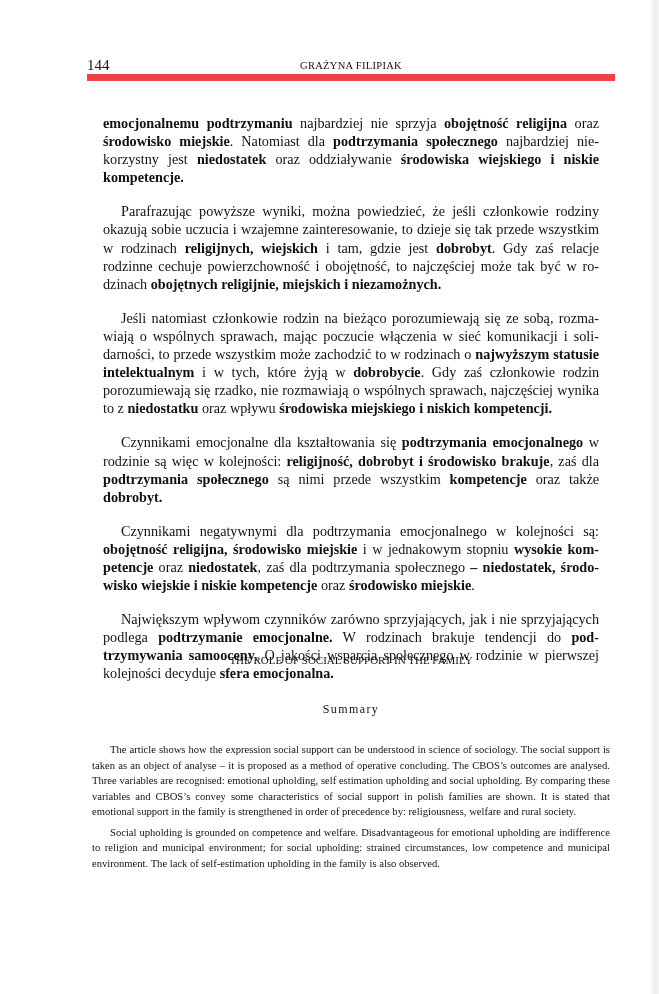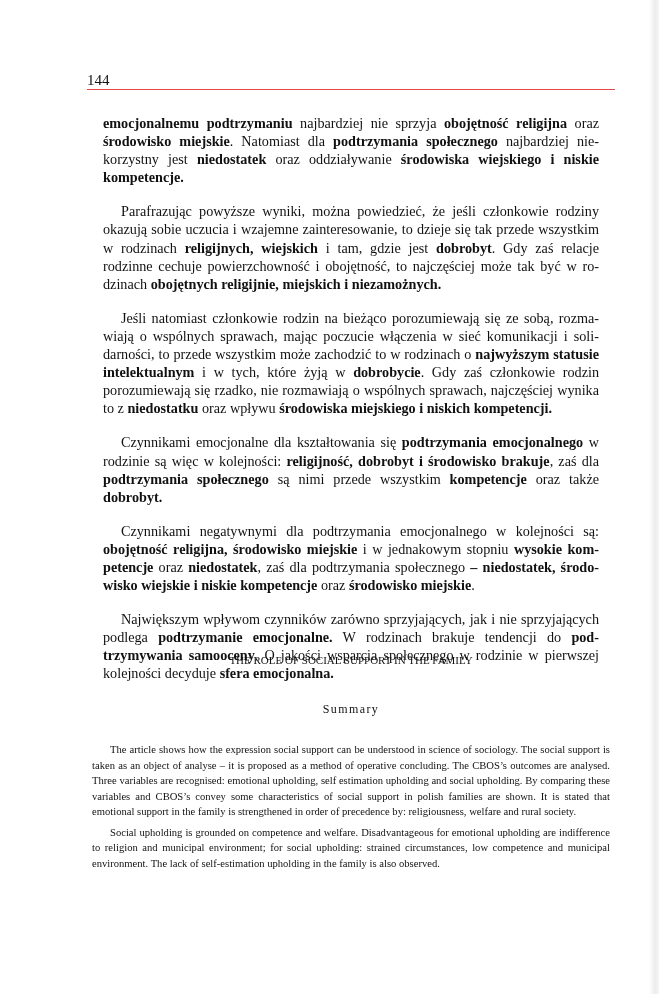--- a/index.html
+++ b/index.html
@@ -6,22 +6,21 @@
   body {
     width: 659px; height: 994px; background: #ffffff; position: relative; overflow: hidden;
     font-family: "Liberation Serif", "DejaVu Serif", serif; color: #111;
   }
   .edge-shade {
     position: absolute; top: 0; right: 0; width: 10px; height: 994px;
     background: linear-gradient(to right, #ffffff, #ececec 60%, #f6f6f6);
   }
   .header {
     position: absolute; left: 87px; top: 56px; width: 528px; height: 18px;
-    border-bottom: 1px solid #ef4444;
-    margin-top: 15px;
+    border-bottom: 7px solid #ef4444;
   }
   .page-number { position: absolute; left: 0; top: 0; font-size: 15px; line-height: 18px; }
   .running-head {
     position: absolute; left: 0; right: 0; top: 3px; text-align: center;
     font-size: 10.5px; letter-spacing: 0.3px; line-height: 14px;
   }
   .body-text {
     position: absolute; left: 87px; top: 98px; width: 528px;
     font-size: 14.2px; line-height: 18.1px; text-align: justify;
   }
@@ -42,20 +41,21 @@
   }
   .summary-text p { margin: 5px; text-indent: 18px; }
 </style>
 </head>
 <body>
 
 <div class="edge-shade"></div>
 
 <div class="header">
   <span class="page-number">144</span>
+  <div class="running-head">GRAŻYNA FILIPIAK</div>
 </div>
 
 <div class="body-text" id="body-text">
     <p><b>emocjonalnemu podtrzymaniu</b><span> najbardziej nie sprzyja </span><b>obojętność religijna</b><span> oraz </span><b>środowisko miejskie</b><span>. Natomiast dla </span><b>podtrzymania społecznego</b><span>  najbardziej nie­korzystny jest </span><b>niedostatek</b><span> oraz oddziaływanie </span><b>środowiska wiejskiego i niskie kompetencje.</b></p>
     <p class="indent"><span>Parafrazując powyższe wyniki, można powiedzieć, że jeśli członkowie rodziny okazują sobie uczucia i wzajemne zainteresowanie, to dzieje się tak przede wszyst­kim w rodzinach </span><b>religijnych, wiejskich</b><span> i tam, gdzie jest </span><b>dobrobyt</b><span>. Gdy zaś relacje rodzinne cechuje powierzchowność i obojętność, to najczęściej może tak być w ro­dzinach </span><b>obojętnych religijnie, miejskich i niezamożnych.</b></p>
     <p class="indent"><span>Jeśli natomiast członkowie rodzin na bieżąco porozumiewają się ze sobą, rozma­wiają o wspólnych sprawach, mając poczucie włączenia w sieć komunikacji i soli­darności, to przede wszystkim może zachodzić to w rodzinach o </span><b>najwyższym statu­sie intelektualnym</b><span> i w tych, które żyją w </span><b>dobrobycie</b><span>. Gdy zaś członkowie rodzin porozumiewają się rzadko, nie rozmawiają o wspólnych sprawach, najczęściej wyni­ka to z </span><b>niedostatku</b><span> oraz wpływu </span><b>środowiska miejskiego i niskich kompetencji.</b></p>
     <p class="indent"><span>Czynnikami emocjonalne dla kształtowania się </span><b>podtrzymania emocjonalnego</b><span> w rodzinie są więc w kolejności: </span><b>religijność, dobrobyt i środowisko brakuje</b><span>, zaś dla </span><b>podtrzymania społecznego</b><span> są nimi przede wszystkim </span><b>kompetencje</b><span> oraz także </span><b>dobrobyt.</b></p>
     <p class="indent"><span>Czynnikami negatywnymi dla podtrzymania emocjonalnego w kolejności są: </span><b>obojętność religijna, środowisko miejskie</b><span> i w jednakowym stopniu </span><b>wysokie kom­petencje</b><span> oraz </span><b>niedostatek</b><span>, zaś dla podtrzymania społecznego </span><b>– niedostatek, środo­wisko wiejskie i niskie kompetencje</b><span> oraz </span><b>środowisko miejskie</b><span>.</span></p>
     <p class="indent"><span>Największym wpływom czynników zarówno sprzyjających, jak i nie sprzyjają­cych podlega </span><b>podtrzymanie emocjonalne.</b><span> W rodzinach brakuje tendencji do </span><b>pod­trzymywania samooceny</b><span>. O jakości wsparcia społecznego w rodzinie w pierwszej kolejności decyduje  </span><b>sfera emocjonalna.</b></p>
   </div>

